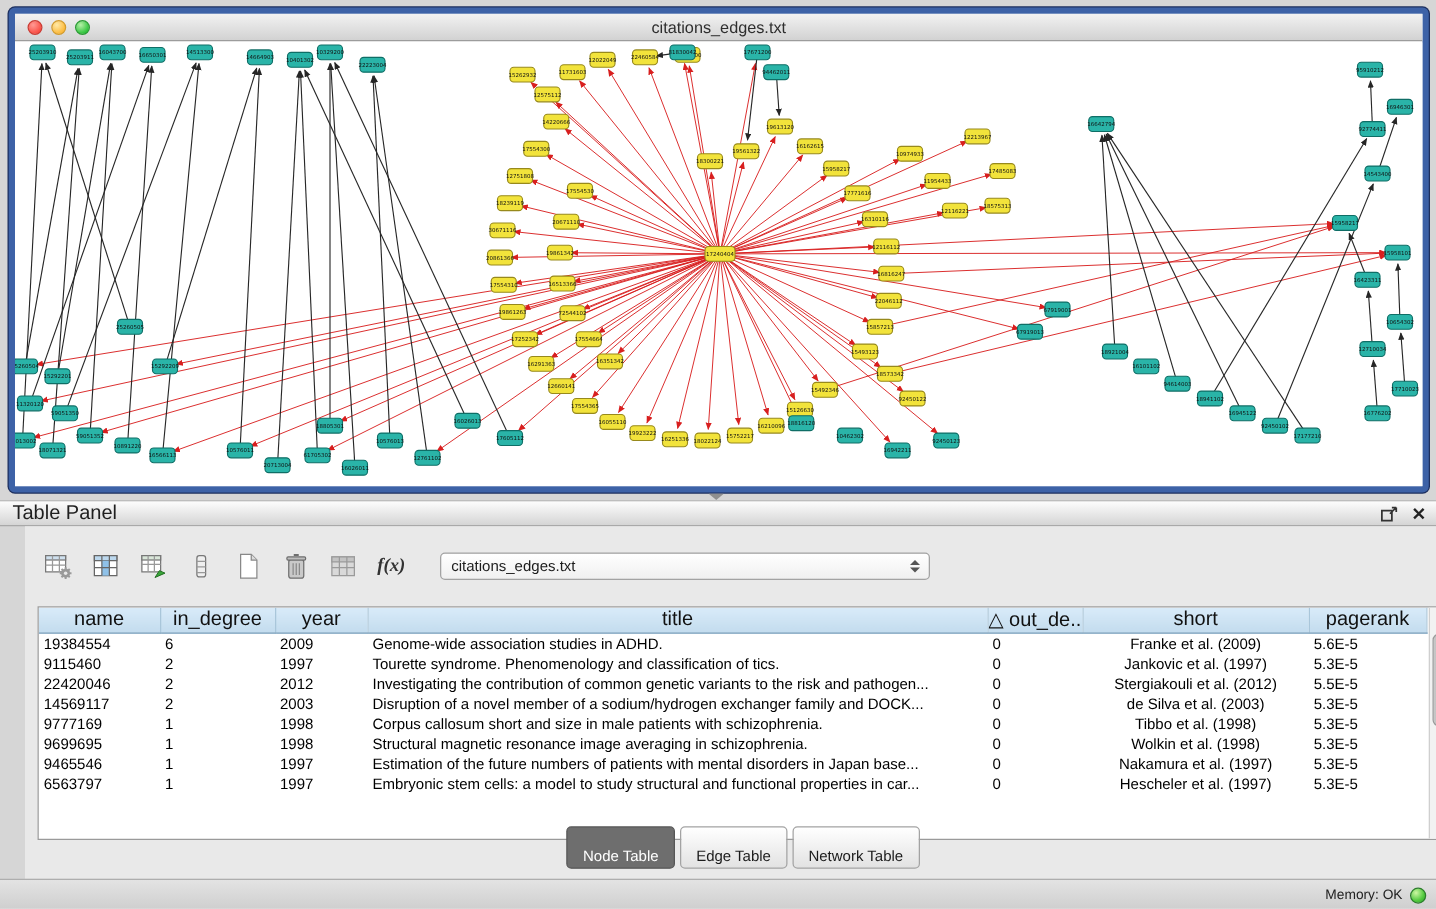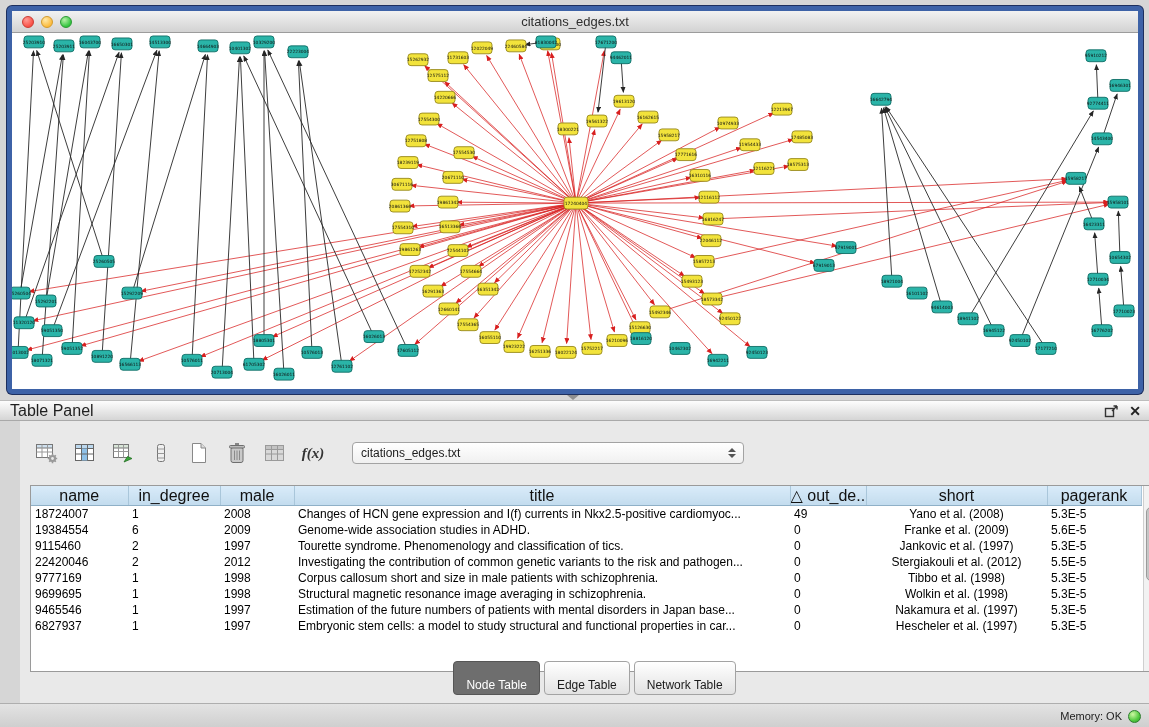--- a/index.html
+++ b/index.html
@@ -748,37 +748,28 @@
           <col class="w2">
           <col class="w3">
           <col class="w4">
           <col class="w5">
           <col class="w6">
       </colgroup>
       <thead>
           <tr id="thead-row">
             <th>name</th>
             <th>in_degree</th>
-            <th>male</th>
+            <th>year</th>
             <th>title</th>
             <th>△ out_de...</th>
             <th>short</th>
             <th>pagerank</th>
           </tr>
         </thead>
       <tbody id="tbody">
-          <tr>
-            <td class="c0">18724007</td>
-            <td class="c1">1</td>
-            <td class="c2">2008</td>
-            <td class="c3">Changes of HCN gene expression and I(f) currents in Nkx2.5-positive cardiomyoc...</td>
-            <td class="c4">49</td>
-            <td class="c5">Yano et al. (2008)</td>
-            <td class="c6">5.3E-5</td>
-          </tr>
           <tr>
             <td class="c0">19384554</td>
             <td class="c1">6</td>
             <td class="c2">2009</td>
             <td class="c3">Genome-wide association studies in ADHD.</td>
             <td class="c4">0</td>
             <td class="c5">Franke et al. (2009)</td>
             <td class="c6">5.6E-5</td>
           </tr>
           <tr>
@@ -791,20 +782,29 @@
             <td class="c6">5.3E-5</td>
           </tr>
           <tr>
             <td class="c0">22420046</td>
             <td class="c1">2</td>
             <td class="c2">2012</td>
             <td class="c3">Investigating the contribution of common genetic variants to the risk and pathogen...</td>
             <td class="c4">0</td>
             <td class="c5">Stergiakouli et al. (2012)</td>
             <td class="c6">5.5E-5</td>
+          </tr>
+          <tr>
+            <td class="c0">14569117</td>
+            <td class="c1">2</td>
+            <td class="c2">2003</td>
+            <td class="c3">Disruption of a novel member of a sodium/hydrogen exchanger family and DOCK...</td>
+            <td class="c4">0</td>
+            <td class="c5">de Silva et al. (2003)</td>
+            <td class="c6">5.3E-5</td>
           </tr>
           <tr>
             <td class="c0">9777169</td>
             <td class="c1">1</td>
             <td class="c2">1998</td>
             <td class="c3">Corpus callosum short and size in male patients with schizophrenia.</td>
             <td class="c4">0</td>
             <td class="c5">Tibbo et al. (1998)</td>
             <td class="c6">5.3E-5</td>
           </tr>
@@ -820,21 +820,21 @@
           <tr>
             <td class="c0">9465546</td>
             <td class="c1">1</td>
             <td class="c2">1997</td>
             <td class="c3">Estimation of the future numbers of patients with mental disorders in Japan base...</td>
             <td class="c4">0</td>
             <td class="c5">Nakamura et al. (1997)</td>
             <td class="c6">5.3E-5</td>
           </tr>
           <tr>
-            <td class="c0">6827937</td>
+            <td class="c0">6563797</td>
             <td class="c1">1</td>
             <td class="c2">1997</td>
             <td class="c3">Embryonic stem cells: a model to study structural and functional properties in car...</td>
             <td class="c4">0</td>
             <td class="c5">Hescheler et al. (1997)</td>
             <td class="c6">5.3E-5</td>
           </tr>
         </tbody>
     </table>
     <div class="vscroll">

